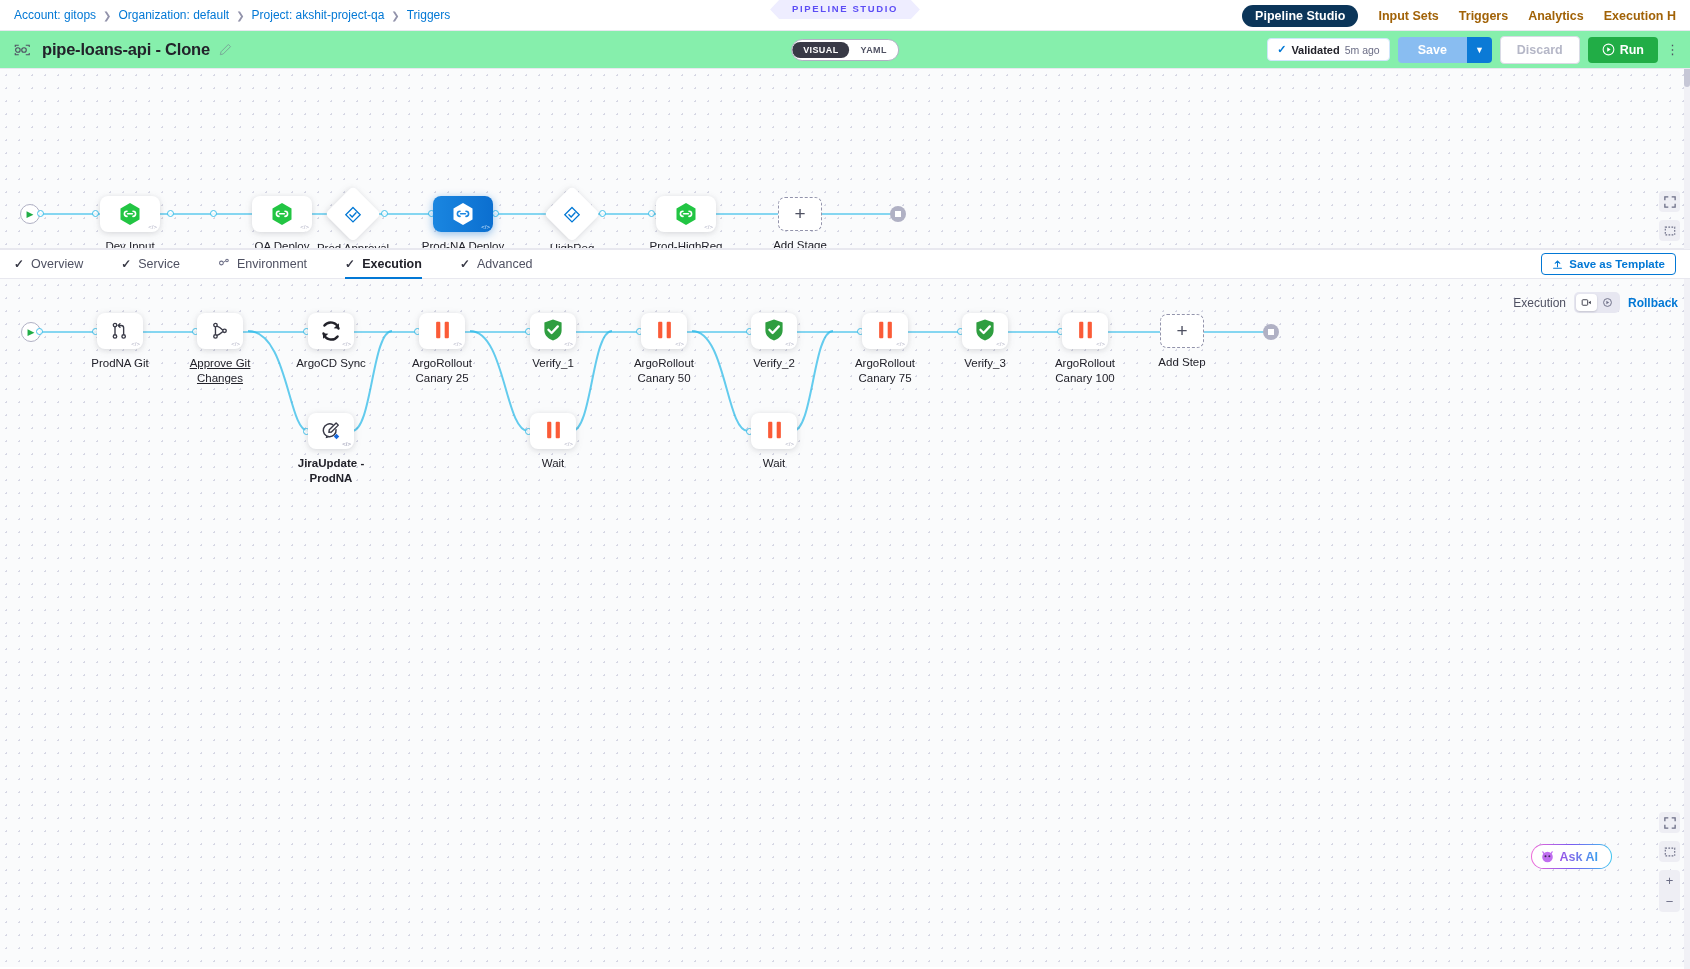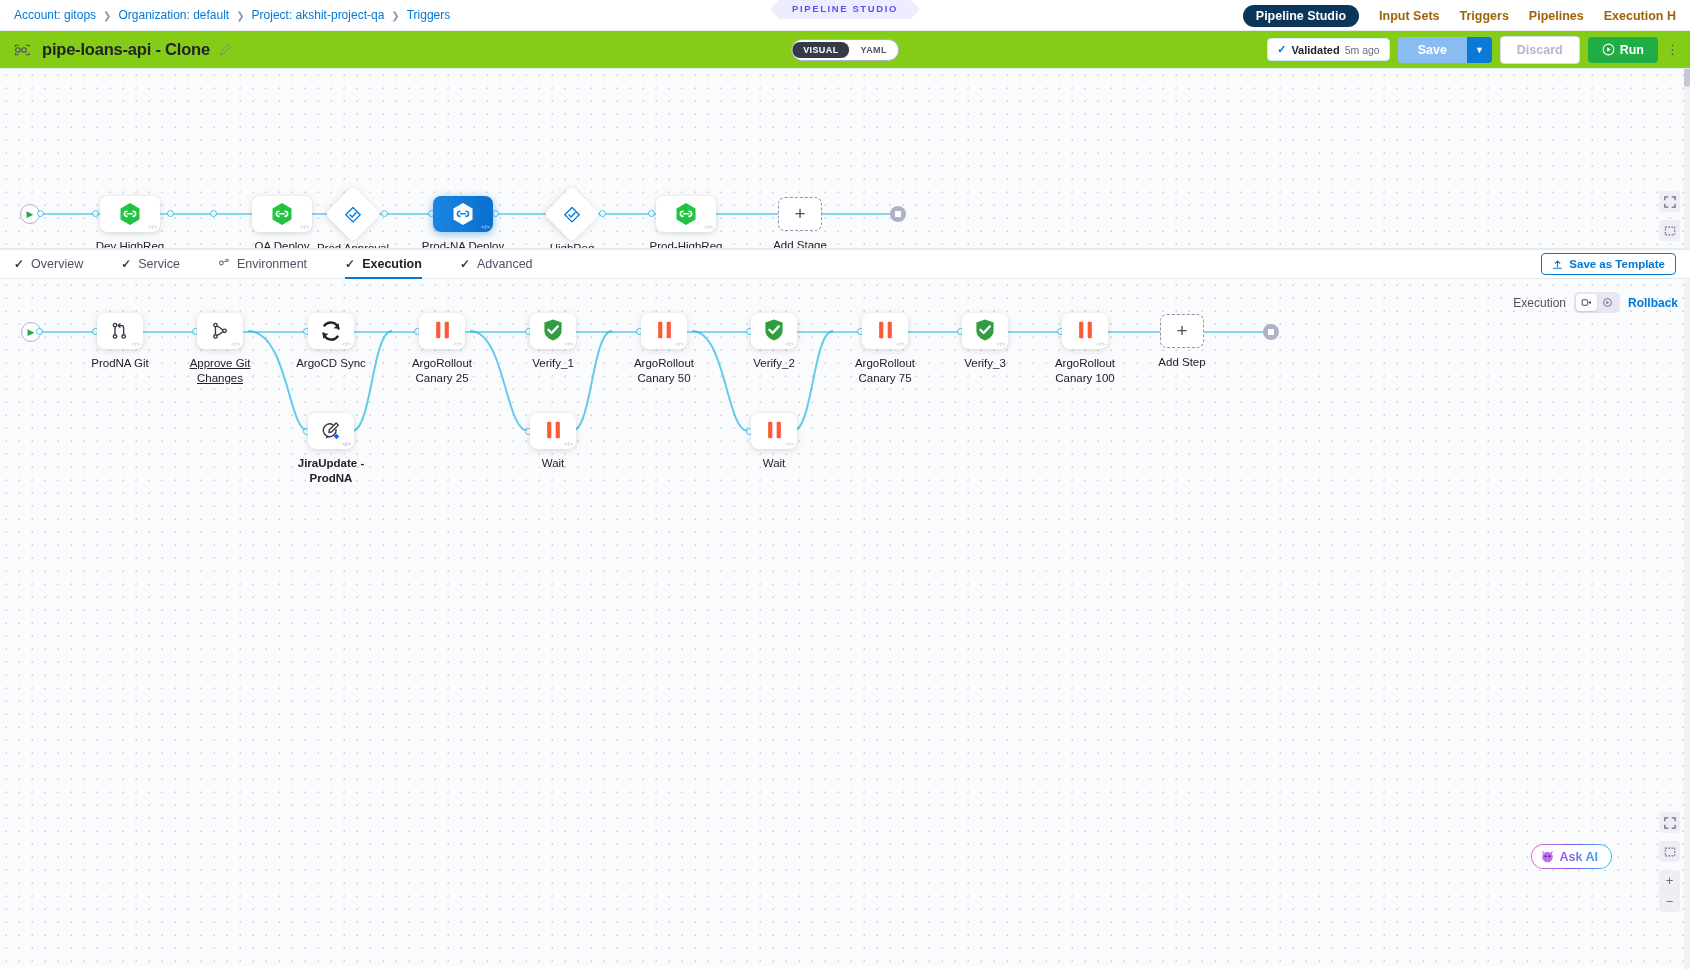--- a/index.html
+++ b/index.html
@@ -29,21 +29,21 @@
     z-index:9;
   }
 
   .top-tabs{ position:absolute; right:14px; top:0; height:31px; display:flex; align-items:center; gap:20px;}
   .top-tab{ color:#a16207; font-size:12.5px; font-weight:600; white-space:nowrap; cursor:pointer;}
   .top-tab.active{ background:#0b3559; color:#fff; border-radius:14px; padding:4px 13px; }
 
   
   .title-bar{
     height:38px; display:flex; align-items:center; padding:0 14px;
-    border-bottom:1px solid #e8e8ef; background:#84cc16; position:relative; z-index:5;
+    border-bottom:1px solid #e8e8ef; background:#86efac; position:relative; z-index:5;
   }
   .pipe-icon{ width:20px;height:14px; margin-right:8px; flex:0 0 auto;}
   .pipe-title{ font-size:16.5px; font-weight:700; color:#22222a; letter-spacing:-.2px;}
   .edit-icon{ margin-left:9px; opacity:.55; cursor:pointer;}
 
   .vy-toggle{
     position:absolute; left:50%; transform:translateX(-50%);
     display:flex; align-items:center; border:1px solid #b0b1c4; border-radius:11px;
     height:22px; overflow:hidden; background:#fff;
   }
@@ -189,21 +189,21 @@
   <a class="crumb">Project: akshit-project-qa</a>
   <span class="crumb-sep">❯</span>
   <a class="crumb">Triggers</a>
 
   <div class="studio-banner">PIPELINE STUDIO</div>
 
   <div class="top-tabs">
     <span class="top-tab active">Pipeline Studio</span>
     <span class="top-tab">Input Sets</span>
     <span class="top-tab">Triggers</span>
-    <span class="top-tab">Pipelines</span>
+    <span class="top-tab">Analytics</span>
     <span class="top-tab">Execution H</span>
   </div>
 </div>
 
 <div class="title-bar">
   <svg class="pipe-icon" viewBox="0 0 22 16">
     <circle cx="4" cy="8" r="2.6" fill="none" stroke="#4f5162" stroke-width="1.3"></circle>
     <circle cx="11" cy="8" r="2.6" fill="none" stroke="#4f5162" stroke-width="1.3"></circle>
     <path d="M1 4.5V2.5h4M17 4.5V2.5h-4M1 11.5v2h4M17 11.5v2h-4" fill="none" stroke="#4f5162" stroke-width="1.2"></path>
   </svg>
@@ -264,21 +264,21 @@
 
   <div class="node" style="left:100px; top:127px;">
     <div class="card wide">
       <svg width="22" height="24" viewBox="0 0 22 24">
         <polygon points="11,1 20.5,6.5 20.5,17.5 11,23 1.5,17.5 1.5,6.5" fill="#22c543"></polygon>
         <path d="M8 9.2a2.6 2.6 0 1 0 0 5.2M14 9.2a2.6 2.6 0 1 1 0 5.2" fill="none" stroke="#fff" stroke-width="1.6" stroke-linecap="round"></path>
         <path d="M8.6 11.8h4.8" stroke="#fff" stroke-width="1.6" stroke-linecap="round"></path>
       </svg>
       <span class="codeicon">&lt;/&gt;</span>
     </div>
-    <div class="nlabel">Dev HighReg</div>
+    <div class="nlabel">Dev Input</div>
   </div>
 
   <div class="node" style="left:218px; top:127px;margin-left:34px;">
     <div class="card wide">
       <svg width="22" height="24" viewBox="0 0 22 24">
         <polygon points="11,1 20.5,6.5 20.5,17.5 11,23 1.5,17.5 1.5,6.5" fill="#22c543"></polygon>
         <path d="M8 9.2a2.6 2.6 0 1 0 0 5.2M14 9.2a2.6 2.6 0 1 1 0 5.2" fill="none" stroke="#fff" stroke-width="1.6" stroke-linecap="round"></path>
         <path d="M8.6 11.8h4.8" stroke="#fff" stroke-width="1.6" stroke-linecap="round"></path>
       </svg>
       <span class="codeicon">&lt;/&gt;</span>

